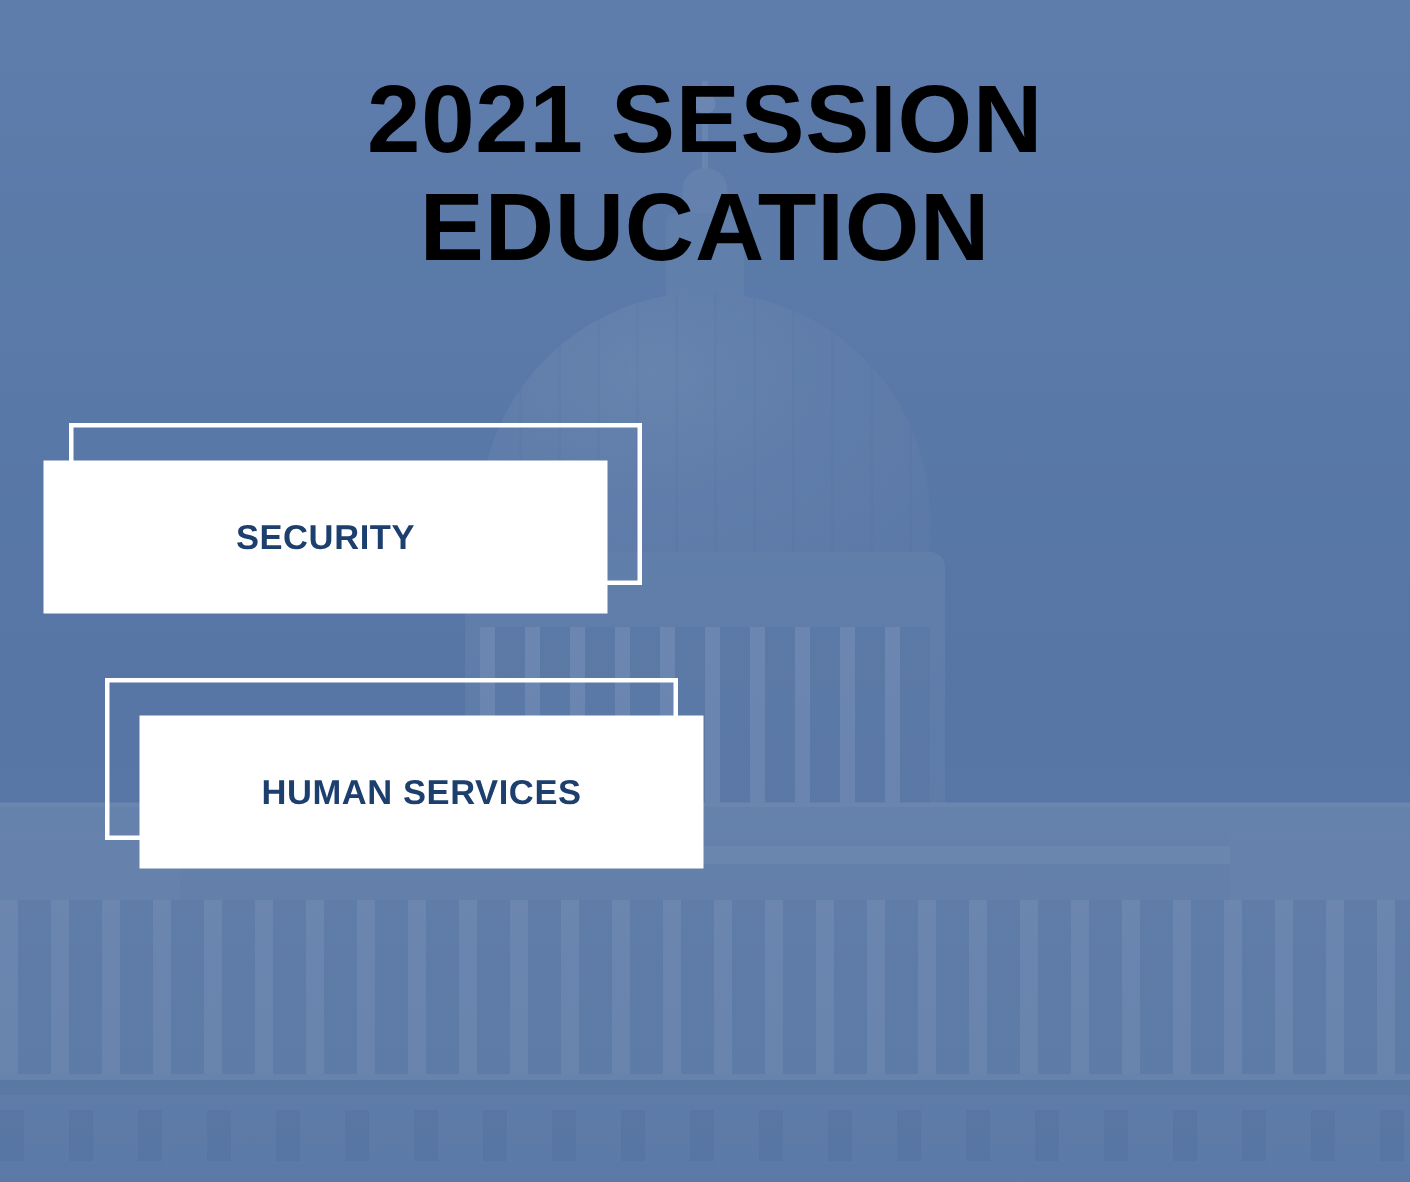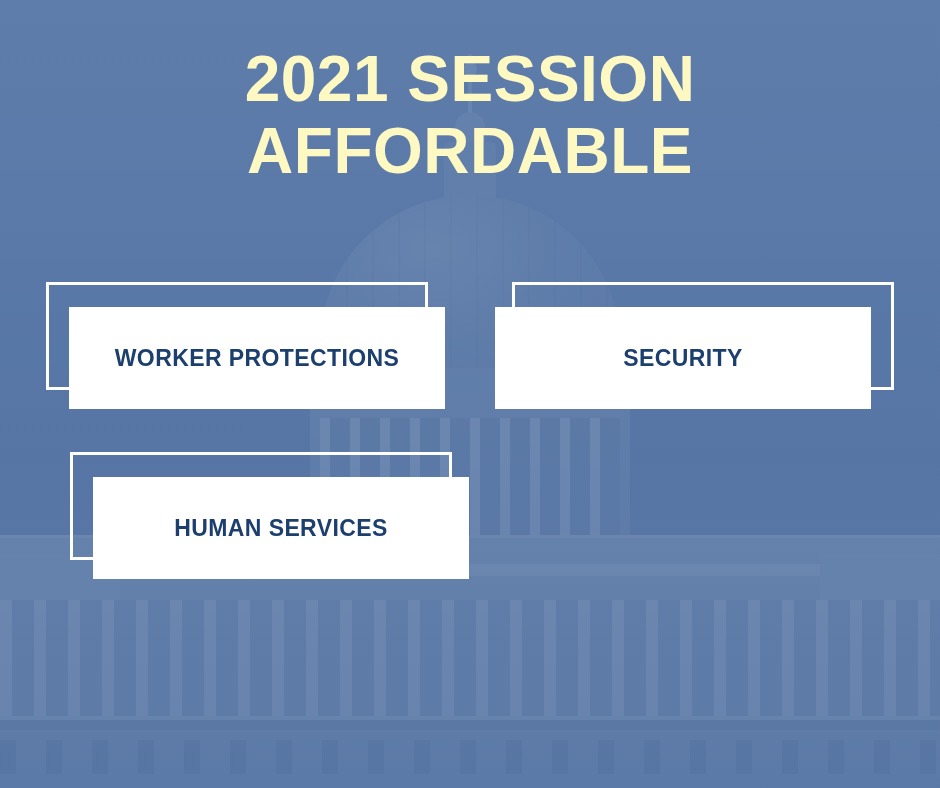--- a/index.html
+++ b/index.html
@@ -199,21 +199,21 @@
     position: absolute;
     inset: 0;
   }
 
   .title {
     position: absolute;
     top: 44px;
     left: 0;
     right: 0;
     text-align: center;
-    color: #fef9c3;
+    color: #000000;
     font-size: 64px;
     line-height: 1.12;
     font-weight: bold;
     letter-spacing: 0.5px;
   }
   .title .line { display: block; }
 
   .grid {
     position: absolute;
     top: 282px;
@@ -290,30 +290,27 @@
       </div>
     </div>
     <div class="tint"></div>
     <div class="tint2"></div>
   </div>
 
   <div class="content">
 
     <div class="title">
       <span class="line">2021 SESSION</span>
-      <span class="line">AFFORDABLE</span>
+      <span class="line">EDUCATION</span>
     </div>
 
     <div class="grid">
 
 
       <div class="row">
-        <div class="card col-left">
-          <div class="card-inner">WORKER PROTECTIONS</div>
-        </div>
         <div class="card col-right">
           <div class="card-inner">SECURITY</div>
         </div>
       </div>
 
       <div class="row">
         <div class="card col-left">
           <div class="card-inner">HUMAN SERVICES</div>
         </div>
       </div>

